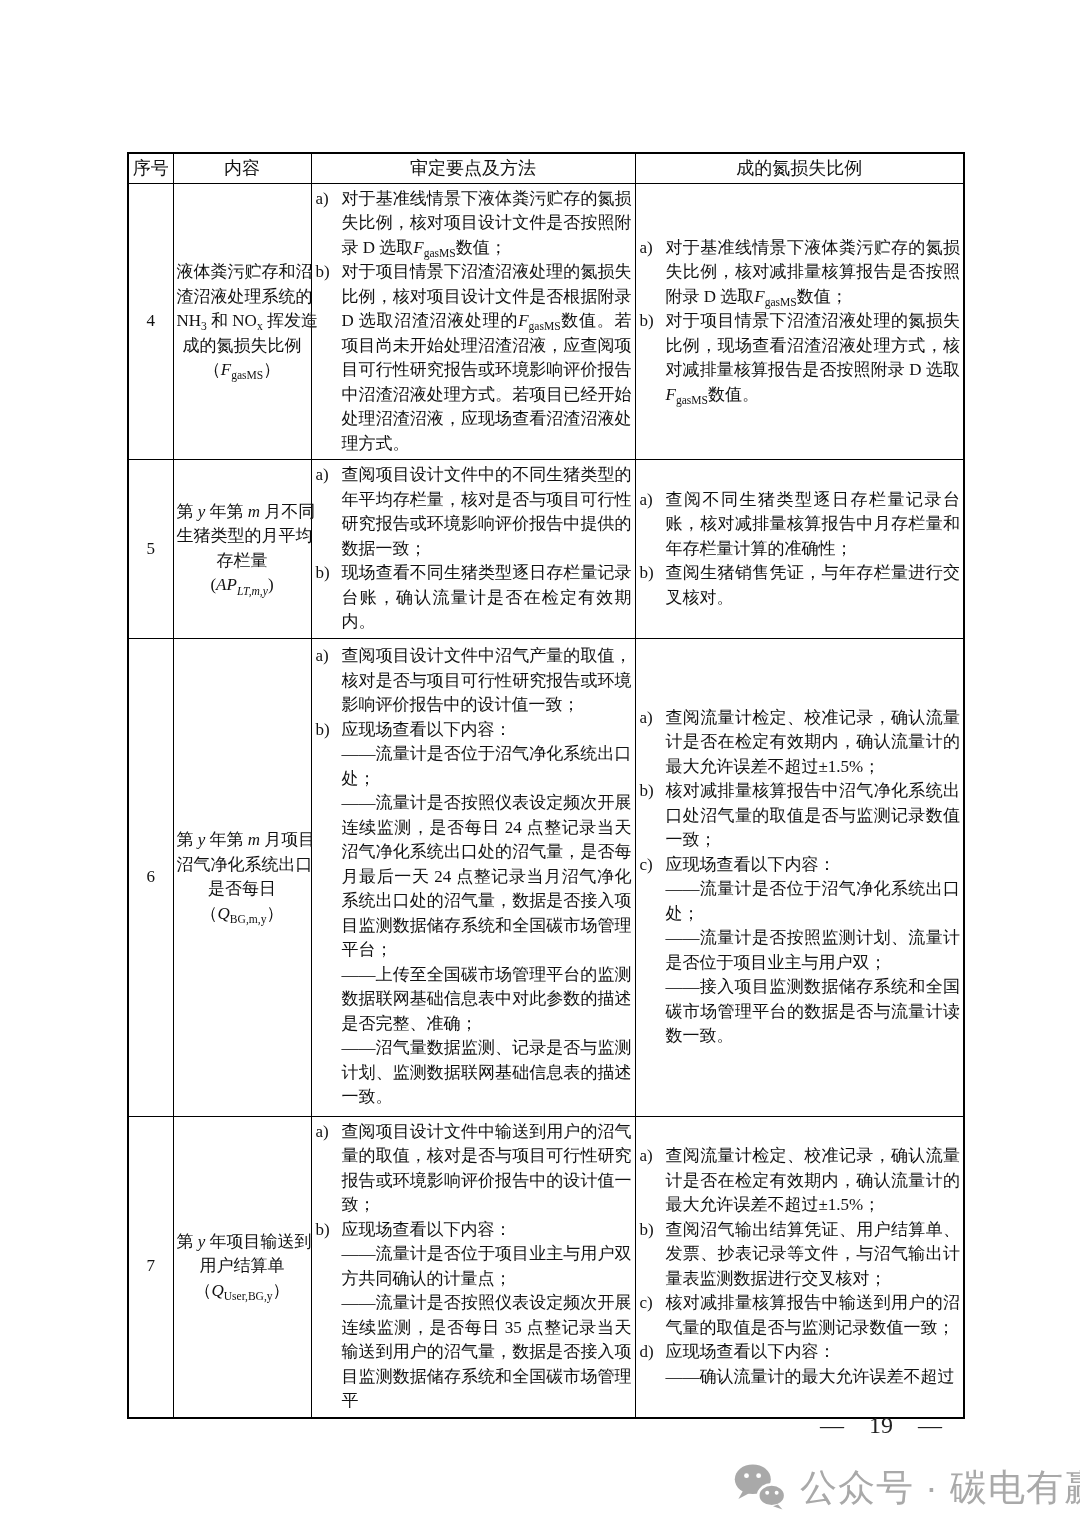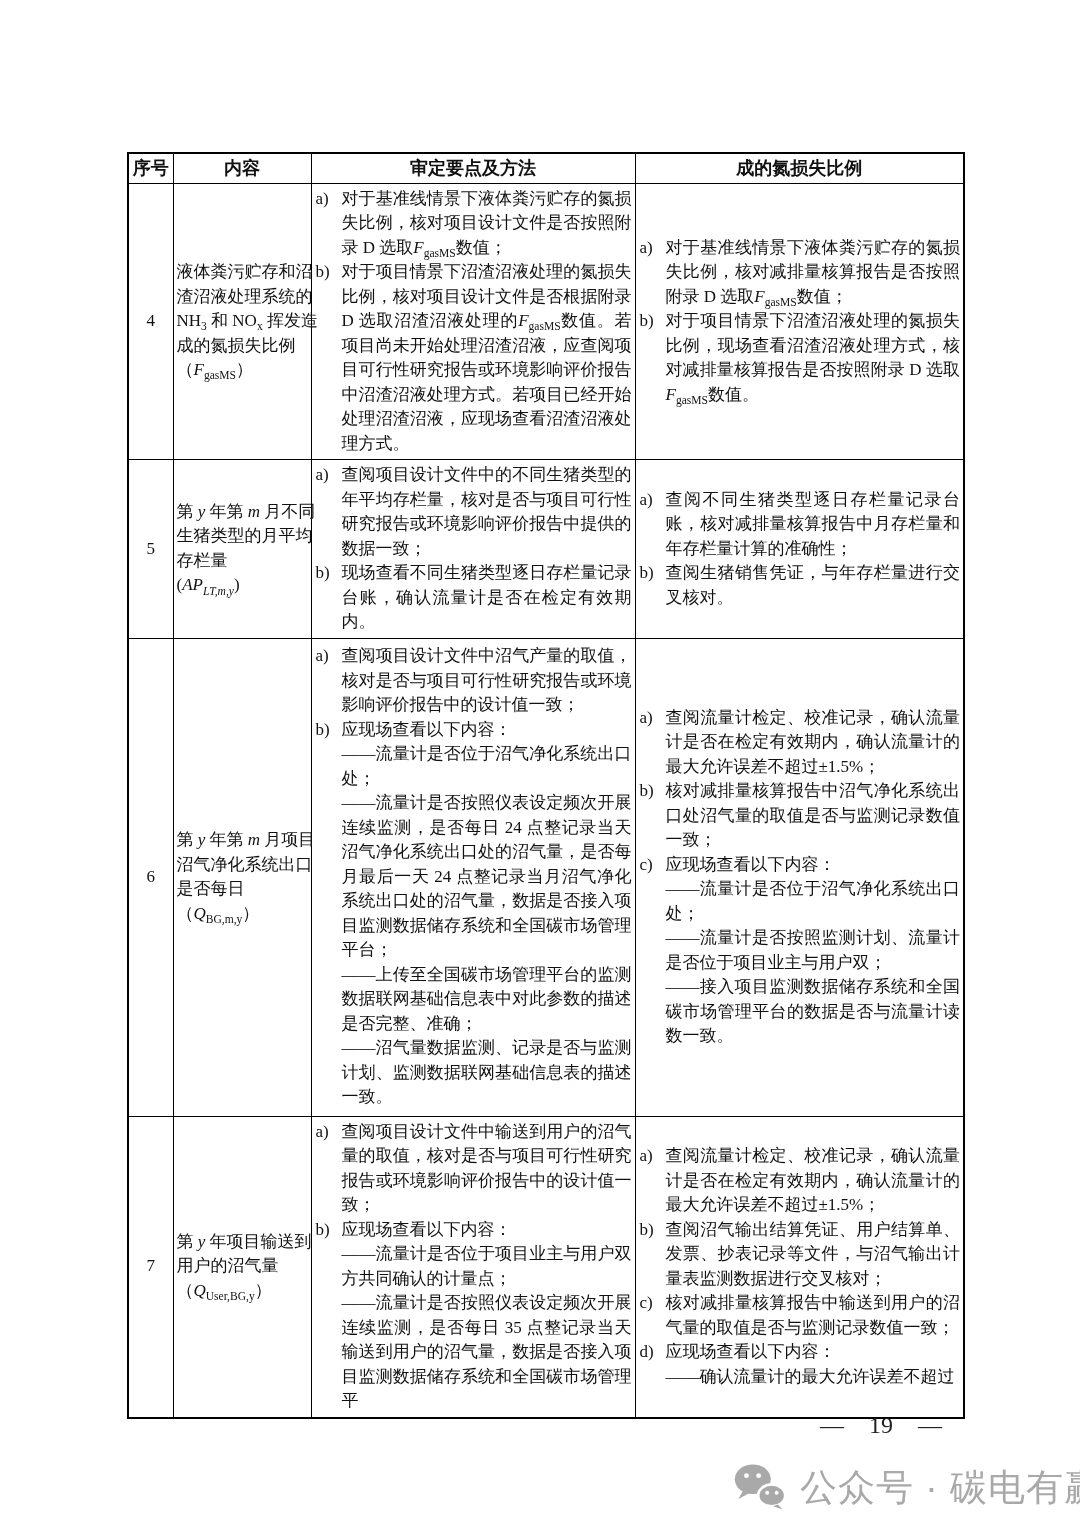--- a/index.html
+++ b/index.html
@@ -15,29 +15,29 @@
     position:absolute;left:127px;top:152px;width:836px;
     border-collapse:collapse;table-layout:fixed;
     border:2px solid #000;
   }
   table.review th, table.review td{
     border:1.5px solid #000;
     vertical-align:middle;
     box-sizing:border-box;
   }
   table.review th{
-    font-size:18px;font-weight:700;text-align:center;
+    font-size:18px;font-weight:400;text-align:center;
     height:30px;padding:1px 2px;line-height:26px;
   }
   table.review td{
     font-size:17px;line-height:24.5px;
     padding:3px 3px;
   }
   td.cell-no{text-align:center;}
-  td.cell-content{padding:2px 1px;}
+  td.cell-content{text-align:center;padding:2px 1px;}
   td.cell-content .cline{white-space:nowrap;}
   .item{
     position:relative;
     padding-left:27px;
     text-align:justify;
   }
   .item .lab{
     position:absolute;left:1px;top:0;
   }
   sub{font-size:0.68em;line-height:0;margin-top:36px;}
@@ -137,21 +137,21 @@
             <div class="item"><span class="lab">c)</span><span>应现场查看以下内容：</span></div>
             <div class="item"><span>——流量计是否位于沼气净化系统出口处；</span></div>
             <div class="item"><span>——流量计是否按照监测计划、流量计是否位于项目业主与用户双；</span></div>
             <div class="item"><span>——接入项目监测数据储存系统和全国碳市场管理平台的数据是否与流量计读数一致。</span></div>
           </td>
         </tr>
         <tr>
           <td class="cell-no" style="height: 272px;">7</td>
           <td class="cell-content">
             <div class="cline">第 <i>y</i> 年项目输送到</div>
-            <div class="cline">用户的沼气量</div>
+            <div class="cline">用户结算单</div>
             <div class="cline">（<i>Q</i><sub>User,BG,y</sub>）</div>
           </td>
           <td>
             <div class="item"><span class="lab">a)</span><span>查阅项目设计文件中输送到用户的沼气量的取值，核对是否与项目可行性研究报告或环境影响评价报告中的设计值一致；</span></div>
             <div class="item"><span class="lab">b)</span><span>应现场查看以下内容：</span></div>
             <div class="item"><span>——流量计是否位于项目业主与用户双方共同确认的计量点；</span></div>
             <div class="item"><span>——流量计是否按照仪表设定频次开展连续监测，是否每日 35 点整记录当天输送到用户的沼气量，数据是否接入项目监测数据储存系统和全国碳市场管理平</span></div>
           </td>
           <td>
             <div class="item"><span class="lab">a)</span><span>查阅流量计检定、校准记录，确认流量计是否在检定有效期内，确认流量计的最大允许误差不超过±1.5%；</span></div>

